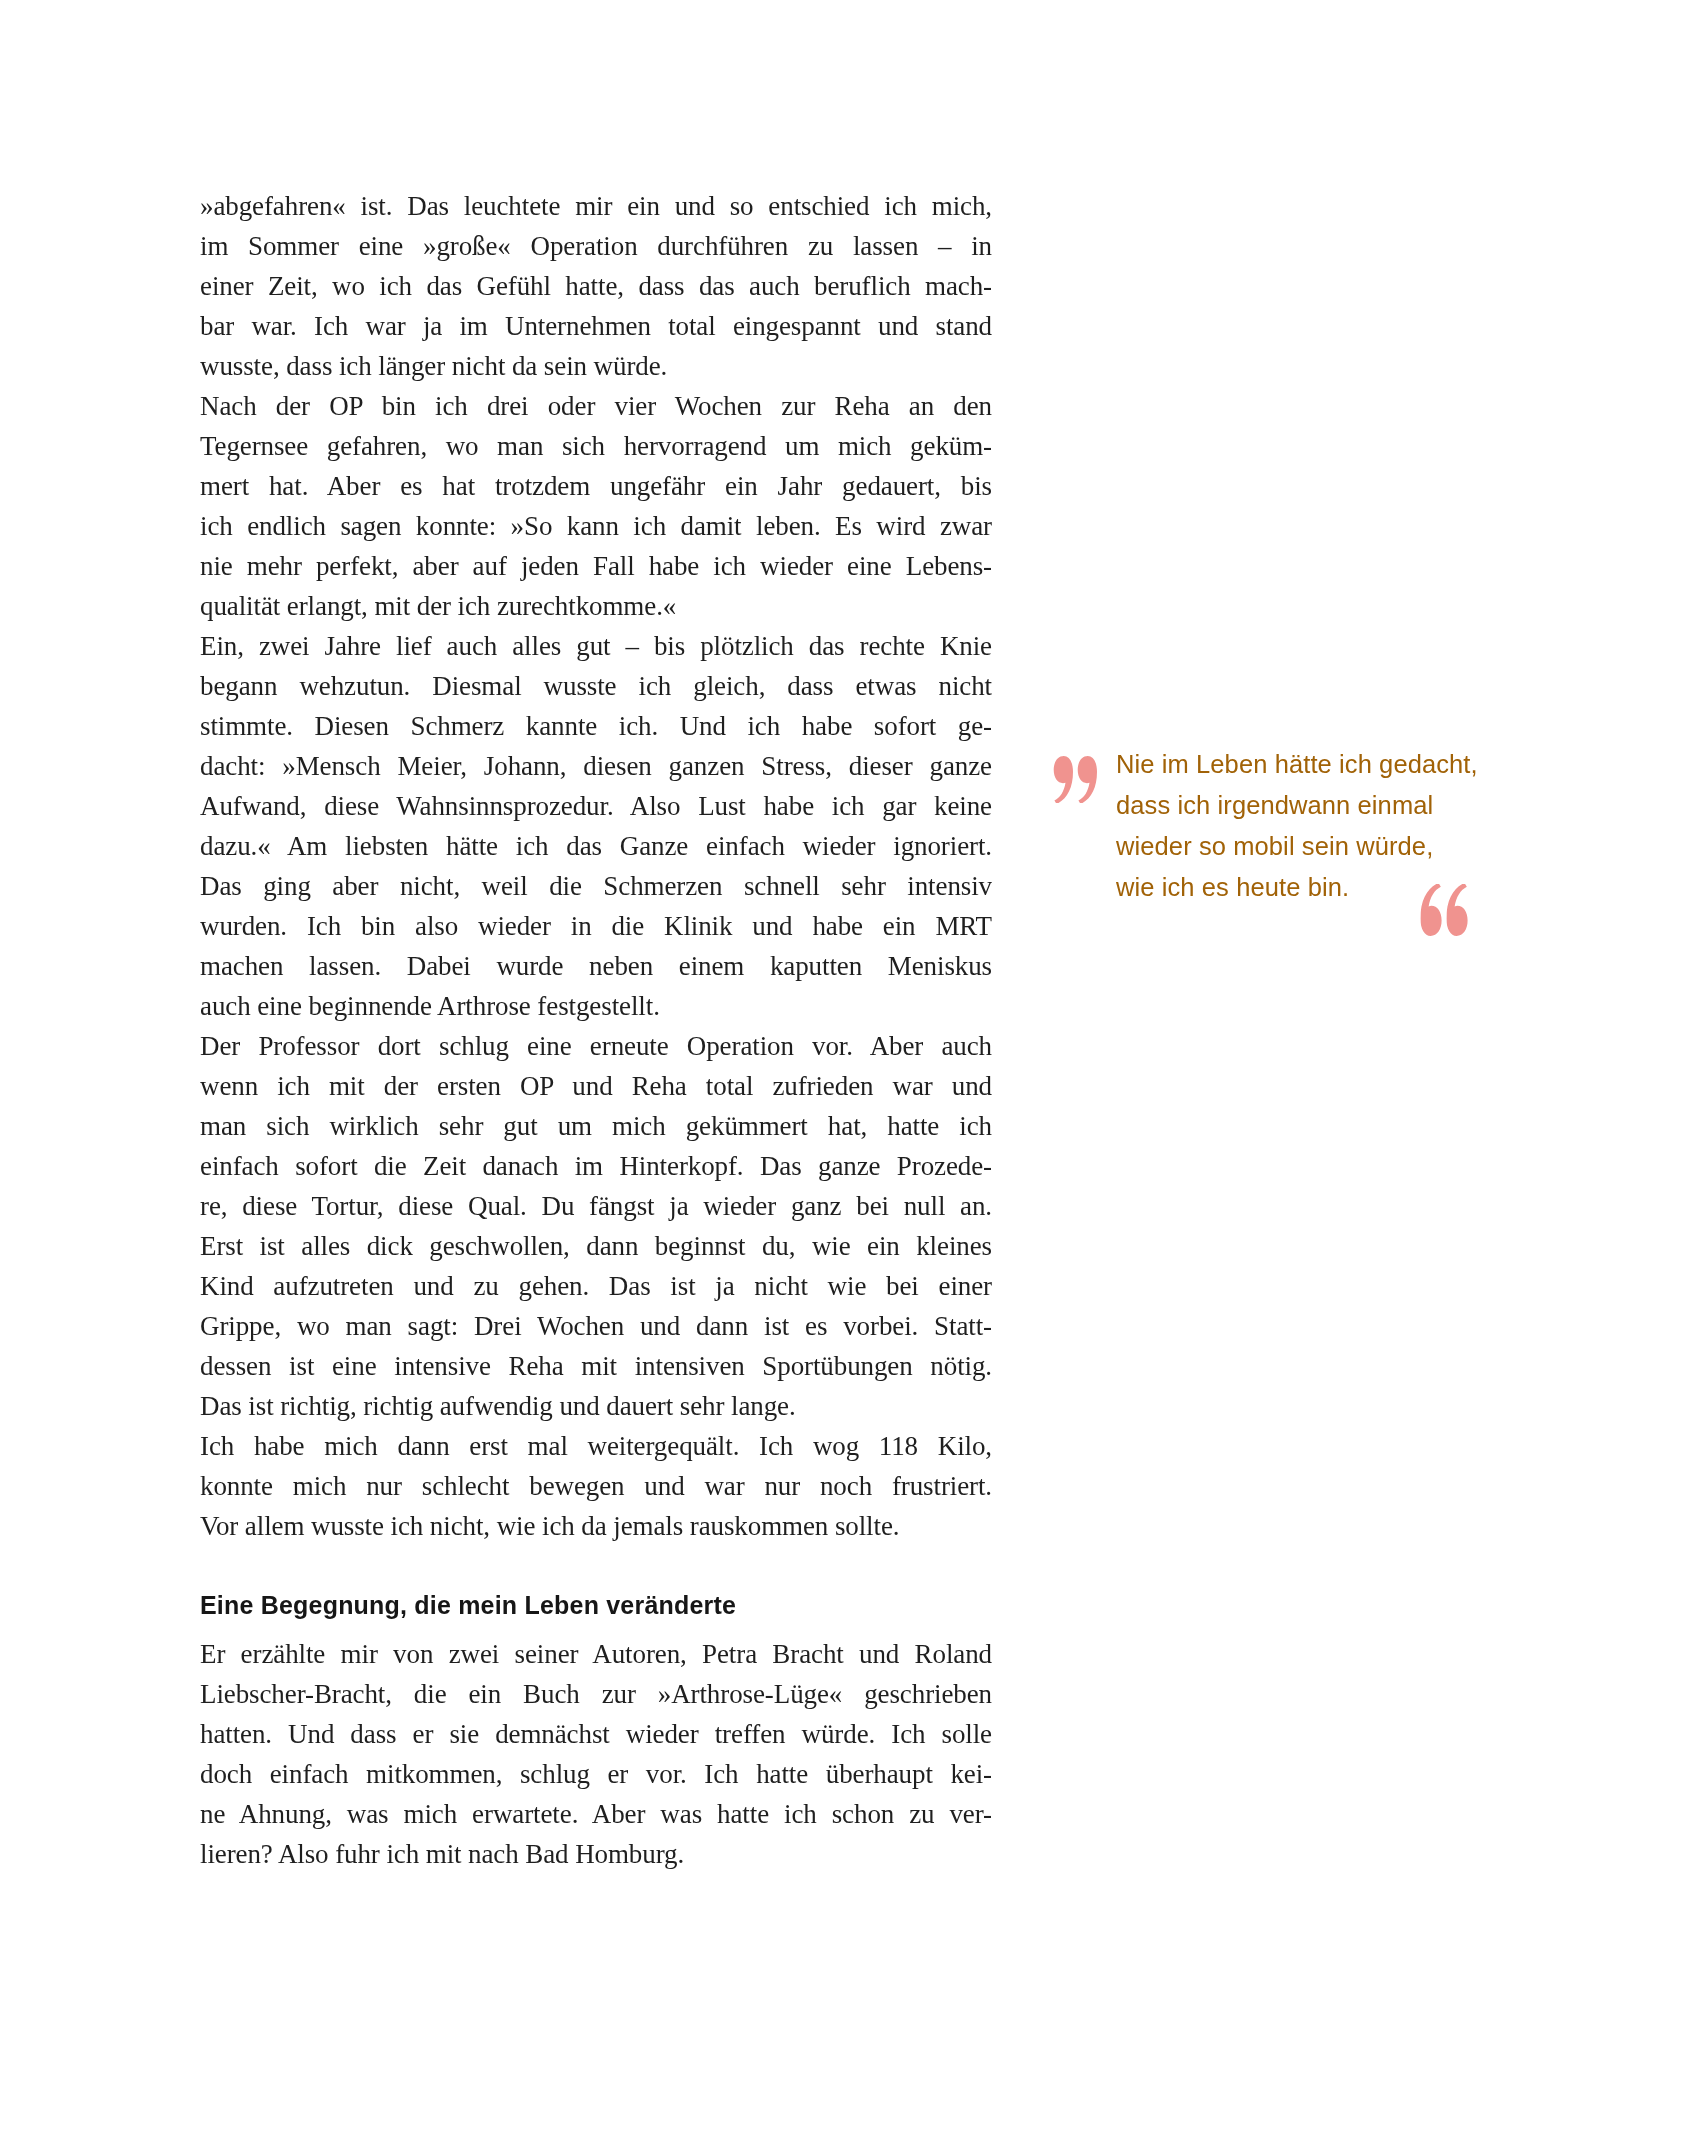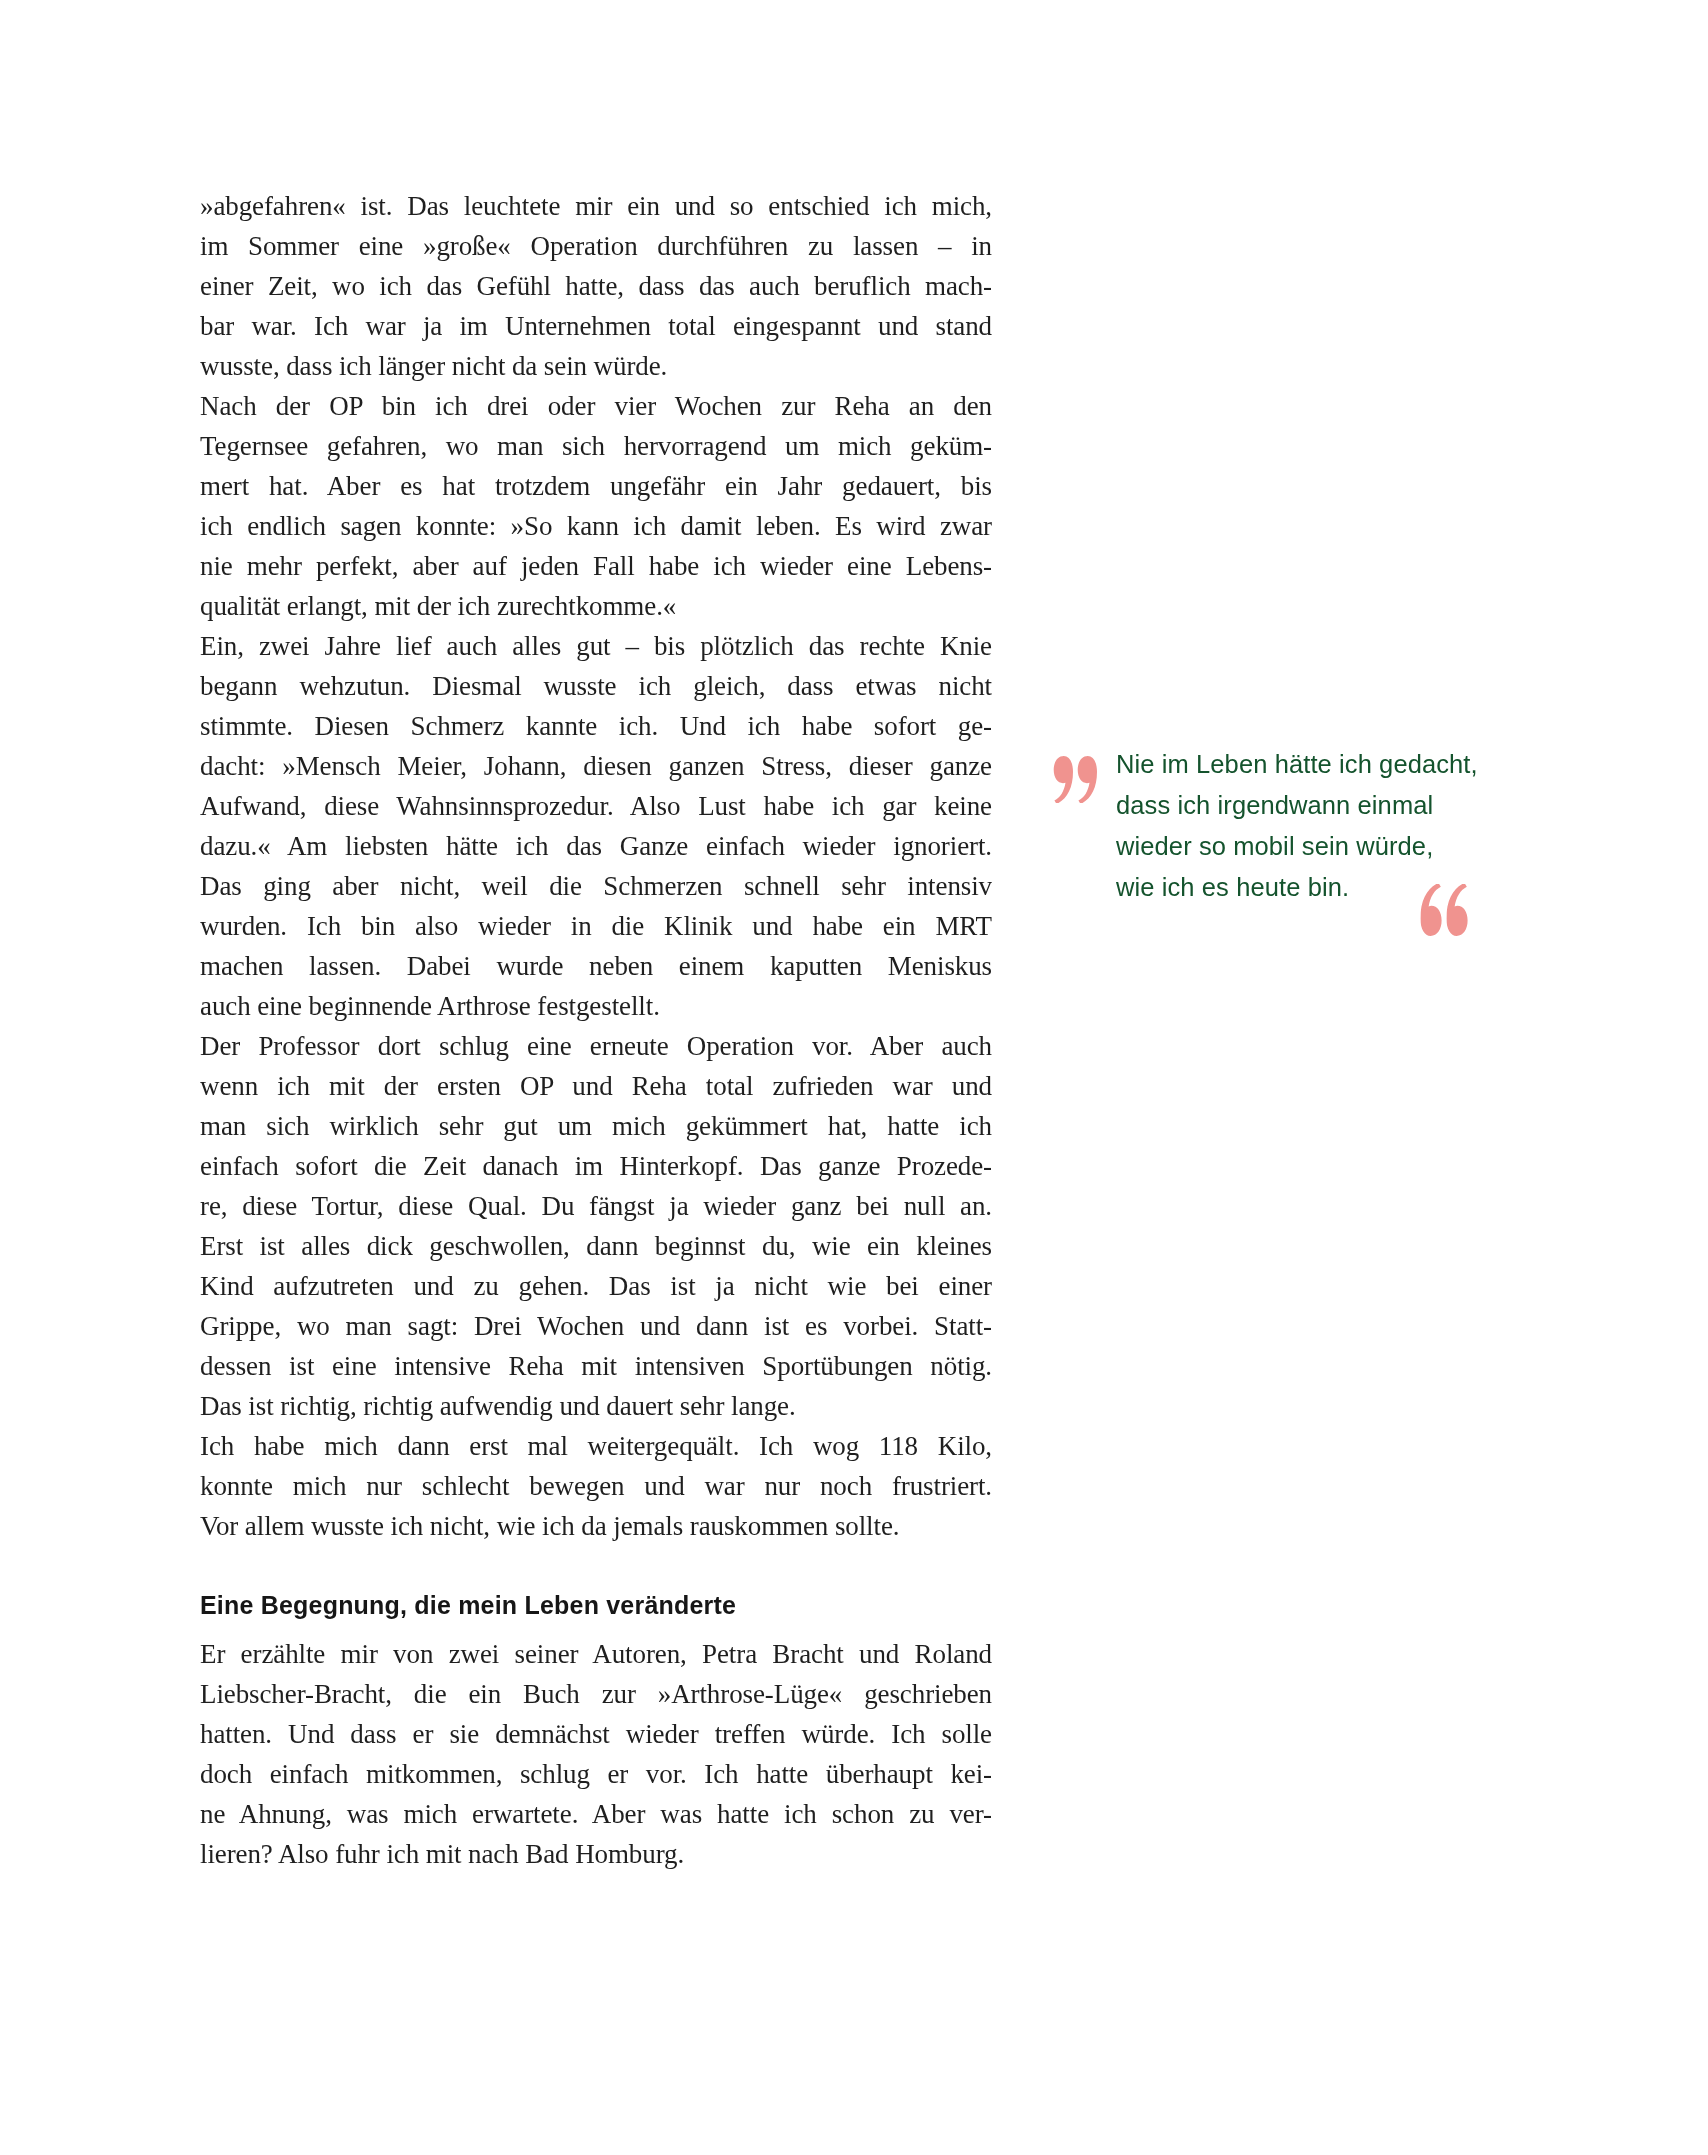--- a/index.html
+++ b/index.html
@@ -52,21 +52,21 @@
     position: absolute;
     left: 1053px;
     top: 744px;
     width: 456px;
     font-family: "Liberation Sans", "DejaVu Sans", sans-serif;
   }
   .pq-text {
     margin-left: 63px;
     font-size: 25.5px;
     line-height: 41px;
-    color: #14532d;
+    color: #a16207;
     letter-spacing: 0.1px;
   }
   .pq-text .qline { height: 41px; }
   .pq-mark {
     position: absolute;
     display: flex;
     gap: 4.4px;
   }
   .pq-mark svg { display: block; }
   .pq-open  { left: 0px;  top: 11.4px; }

